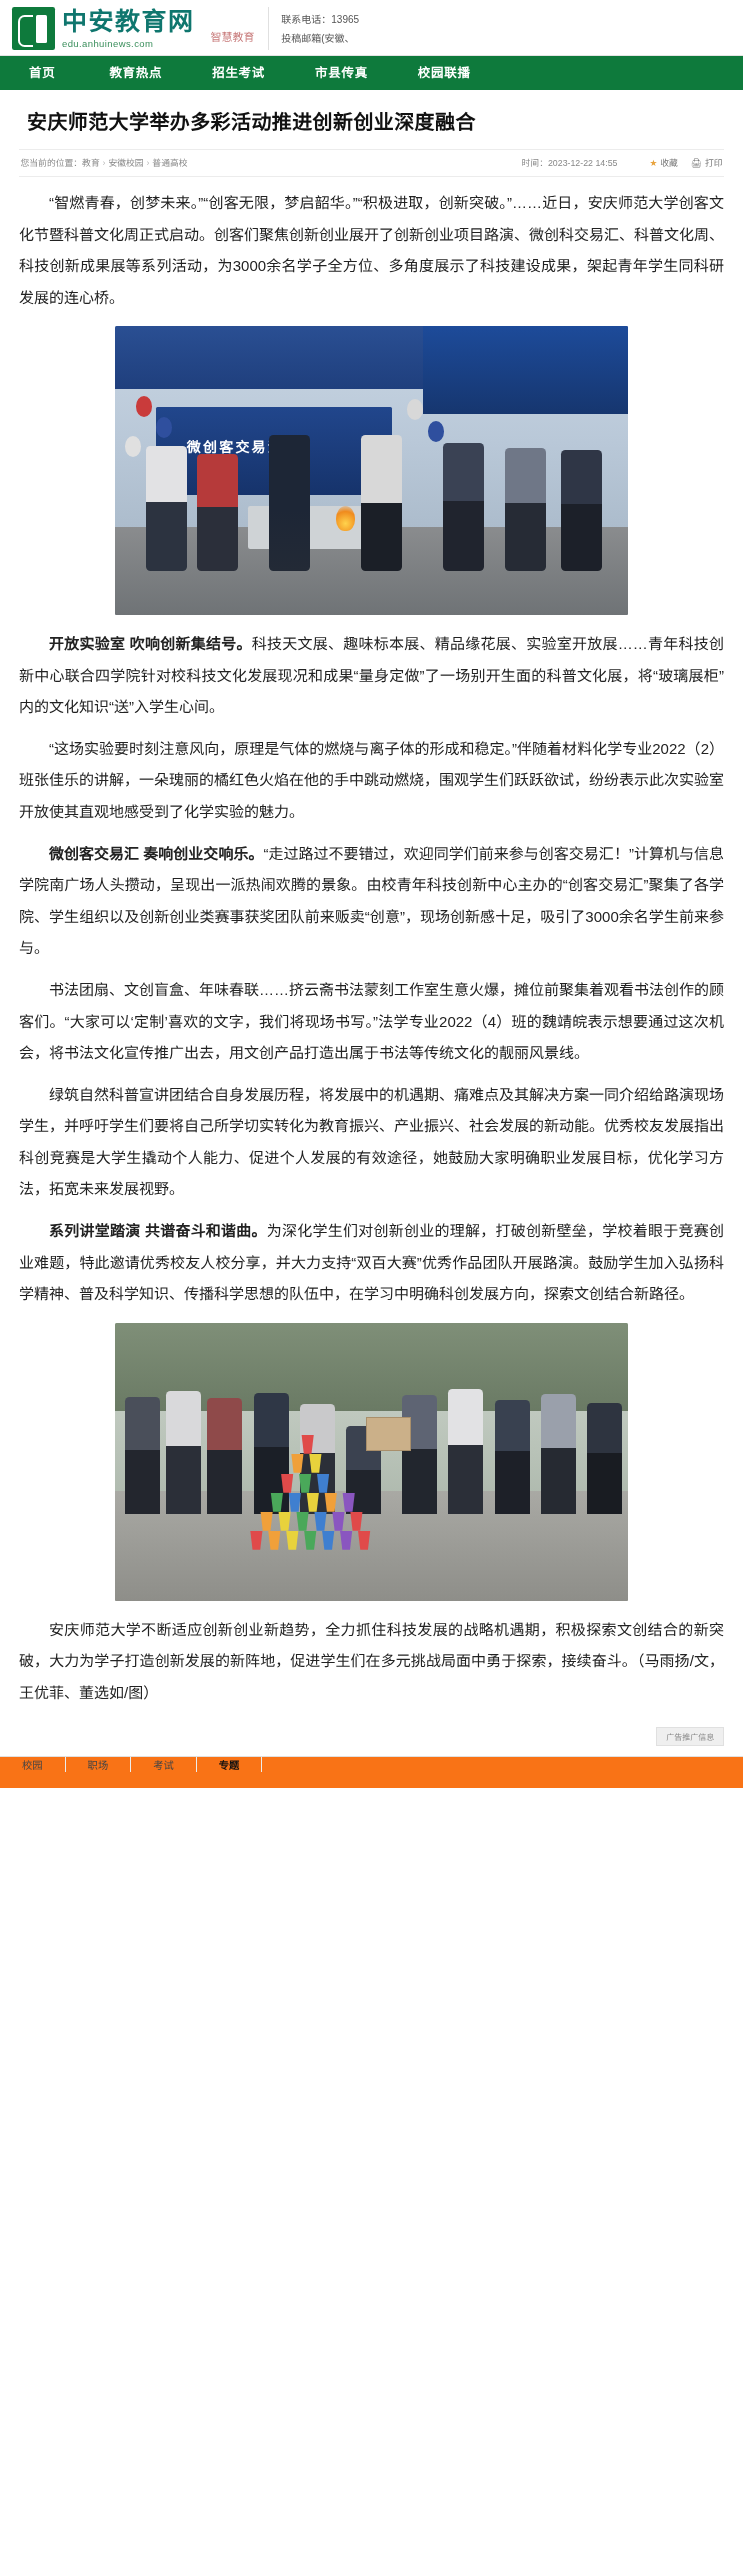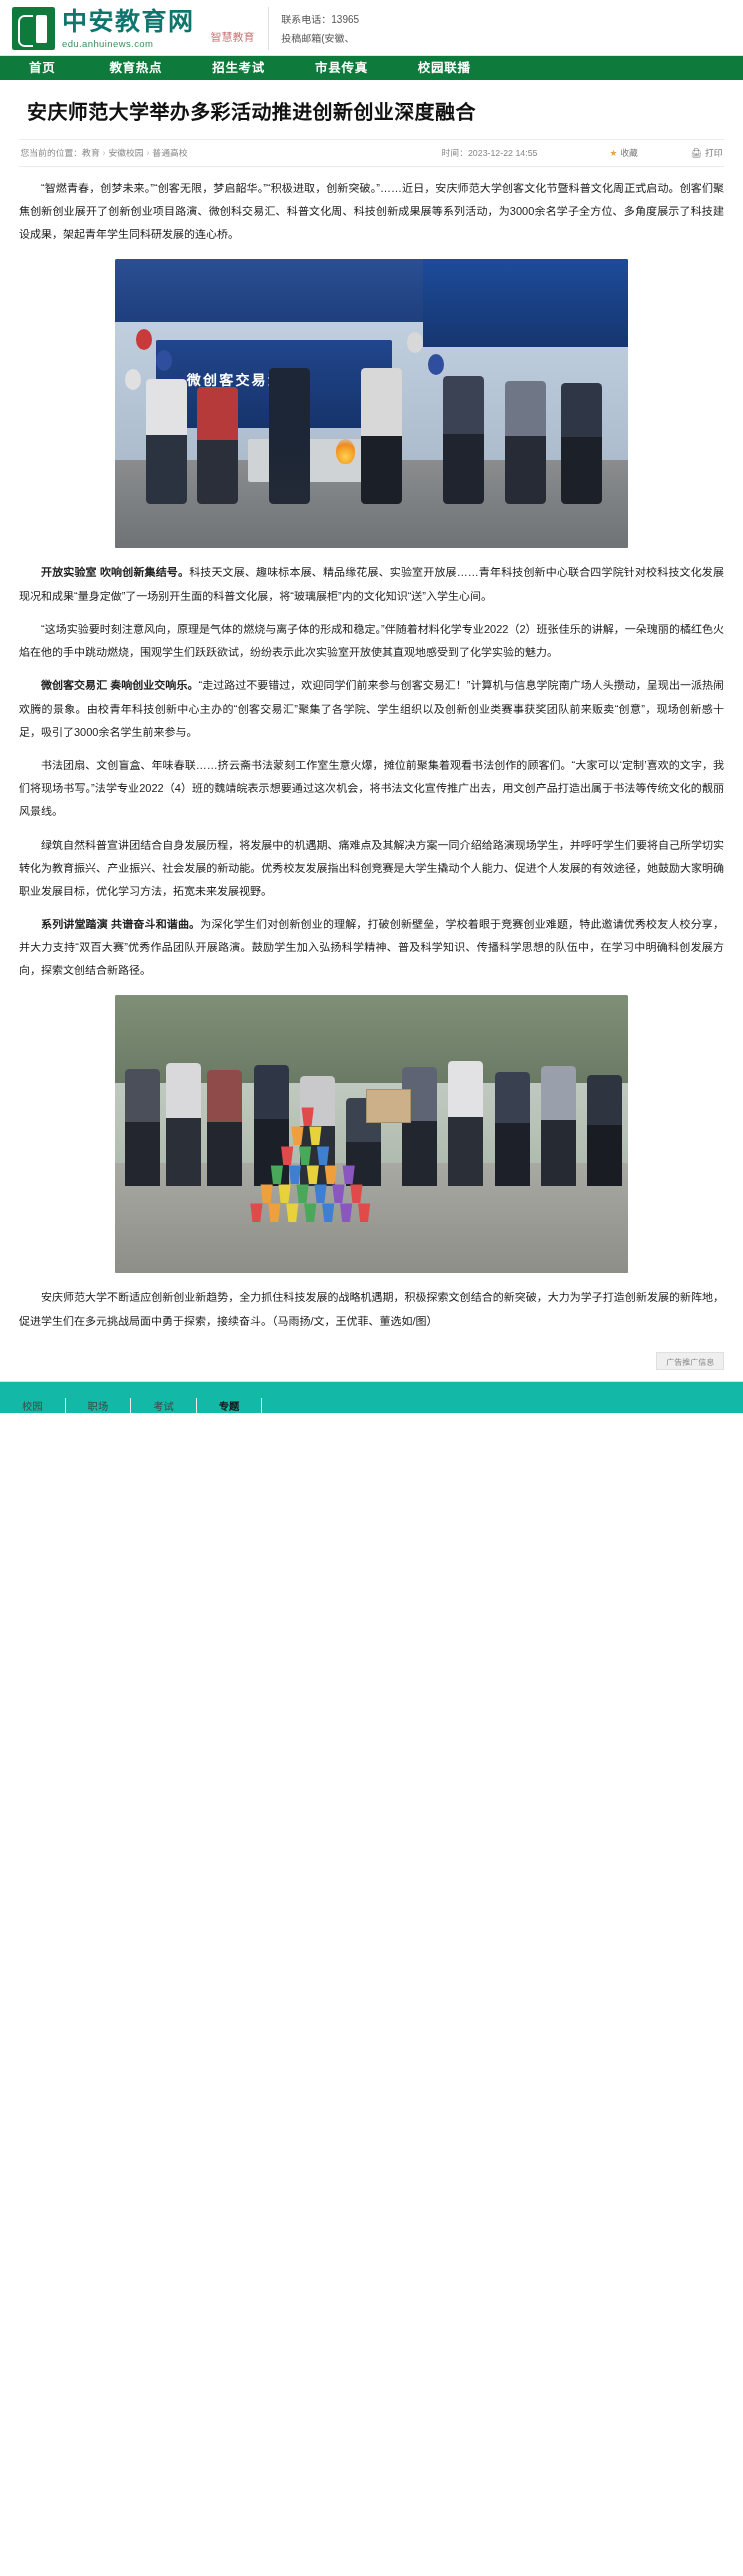--- a/index.html
+++ b/index.html
@@ -87,21 +87,21 @@
     width: 136px;
     overflow: hidden;
     white-space: nowrap;
   }
 
   
   .main-nav {
     background: #0e7a3c;
     display: flex;
     align-items: center;
-    height: 24px;
+    height: 34px;
     padding-left: 13px;
   }
   .nav-item {
     color: #fff;
     font-size: 12.5px;
     font-weight: bold;
     padding: 0 25px;
     line-height: 34px;
     cursor: pointer;
     letter-spacing: 0.7px;
@@ -122,38 +122,37 @@
   }
   .meta-bar {
     display: flex;
     align-items: center;
     font-size: 8.8px;
     color: #888;
     border-top: 0.7px solid #ececec;
     border-bottom: 0.7px solid #ececec;
     padding: 6.6px 1.5px;
     margin-bottom: 7.3px;
-    gap: 40px;
   }
   .meta-left { flex: 1; }
   .meta-left .sep { margin: 0 2.9px; color: #bbb; }
   .meta-time { margin-right: 19px; }
   .meta-action {
     margin-left: 13px;
     color: #777;
     cursor: pointer;
     display: inline-flex;
     align-items: center;
     gap: 2.9px;
   }
   .star-icon { color: #e8a33d; font-size: 8.8px; }
   .print-icon { font-size: 8.8px; color: #777; }
 
   .para {
-    font-size: 11px;
+    font-size: 15px;
     line-height: 2.1;
     color: #222;
     text-indent: 2em;
     margin: 10.3px 0;
     text-align: justify;
   }
   .para b { font-weight: bold; }
 
   .figure {
     margin: 13px auto;
@@ -312,23 +311,23 @@
     color: #888;
     font-size: 8px;
     padding: 2.9px 8.8px;
   }
 
   
   .footer-tabs {
     margin-top: 10.3px;
     border-top: 0.7px solid #e0e0e0;
     display: flex;
-    align-items: flex-end;
+    align-items: flex-start;
     height: 32px;
-    background: #14b8a6;
+    background: #f97316;
   }
   .footer-tab {
     padding: 0 22px;
     display: flex; align-items: center;
     font-size: 10.3px;
     color: #444;
     cursor: pointer;
     border-right: 0.7px solid #ececec;
   }
   .footer-tab.active { font-weight: bold; color: #111; }

